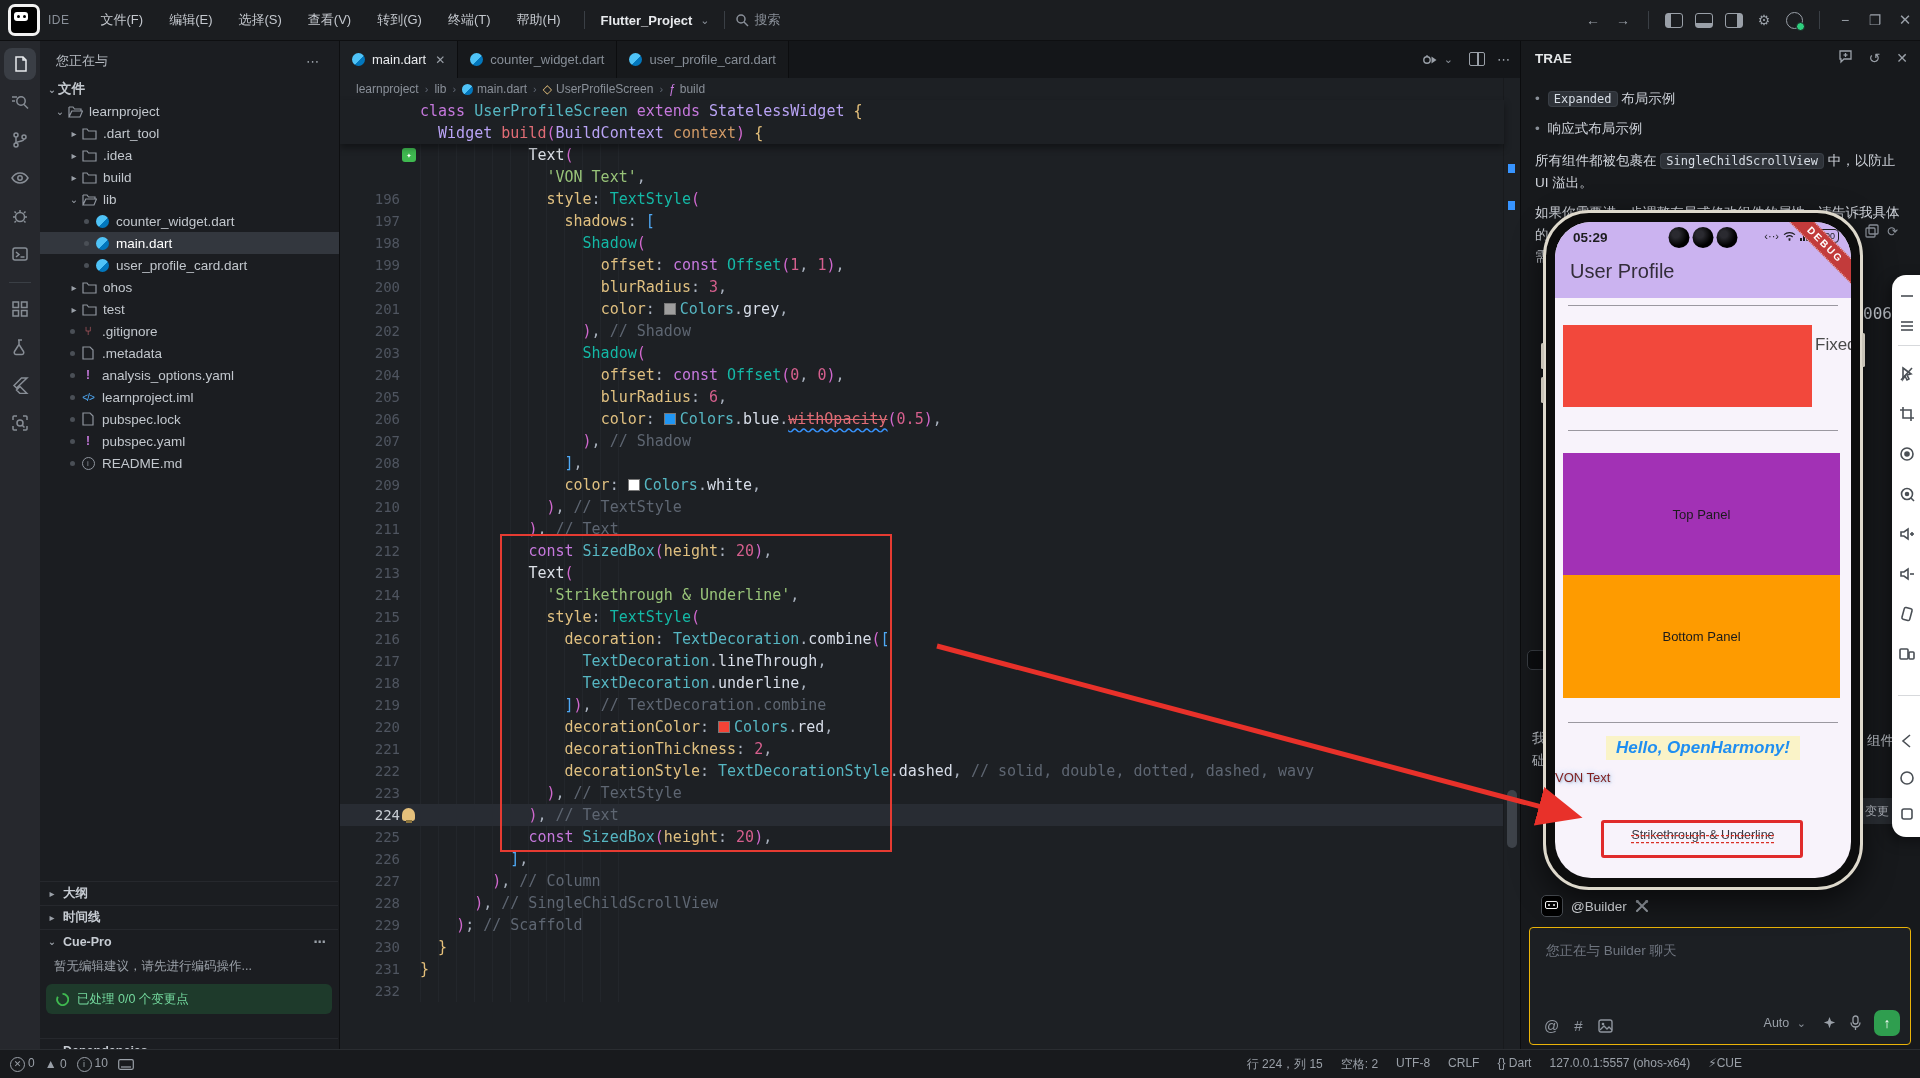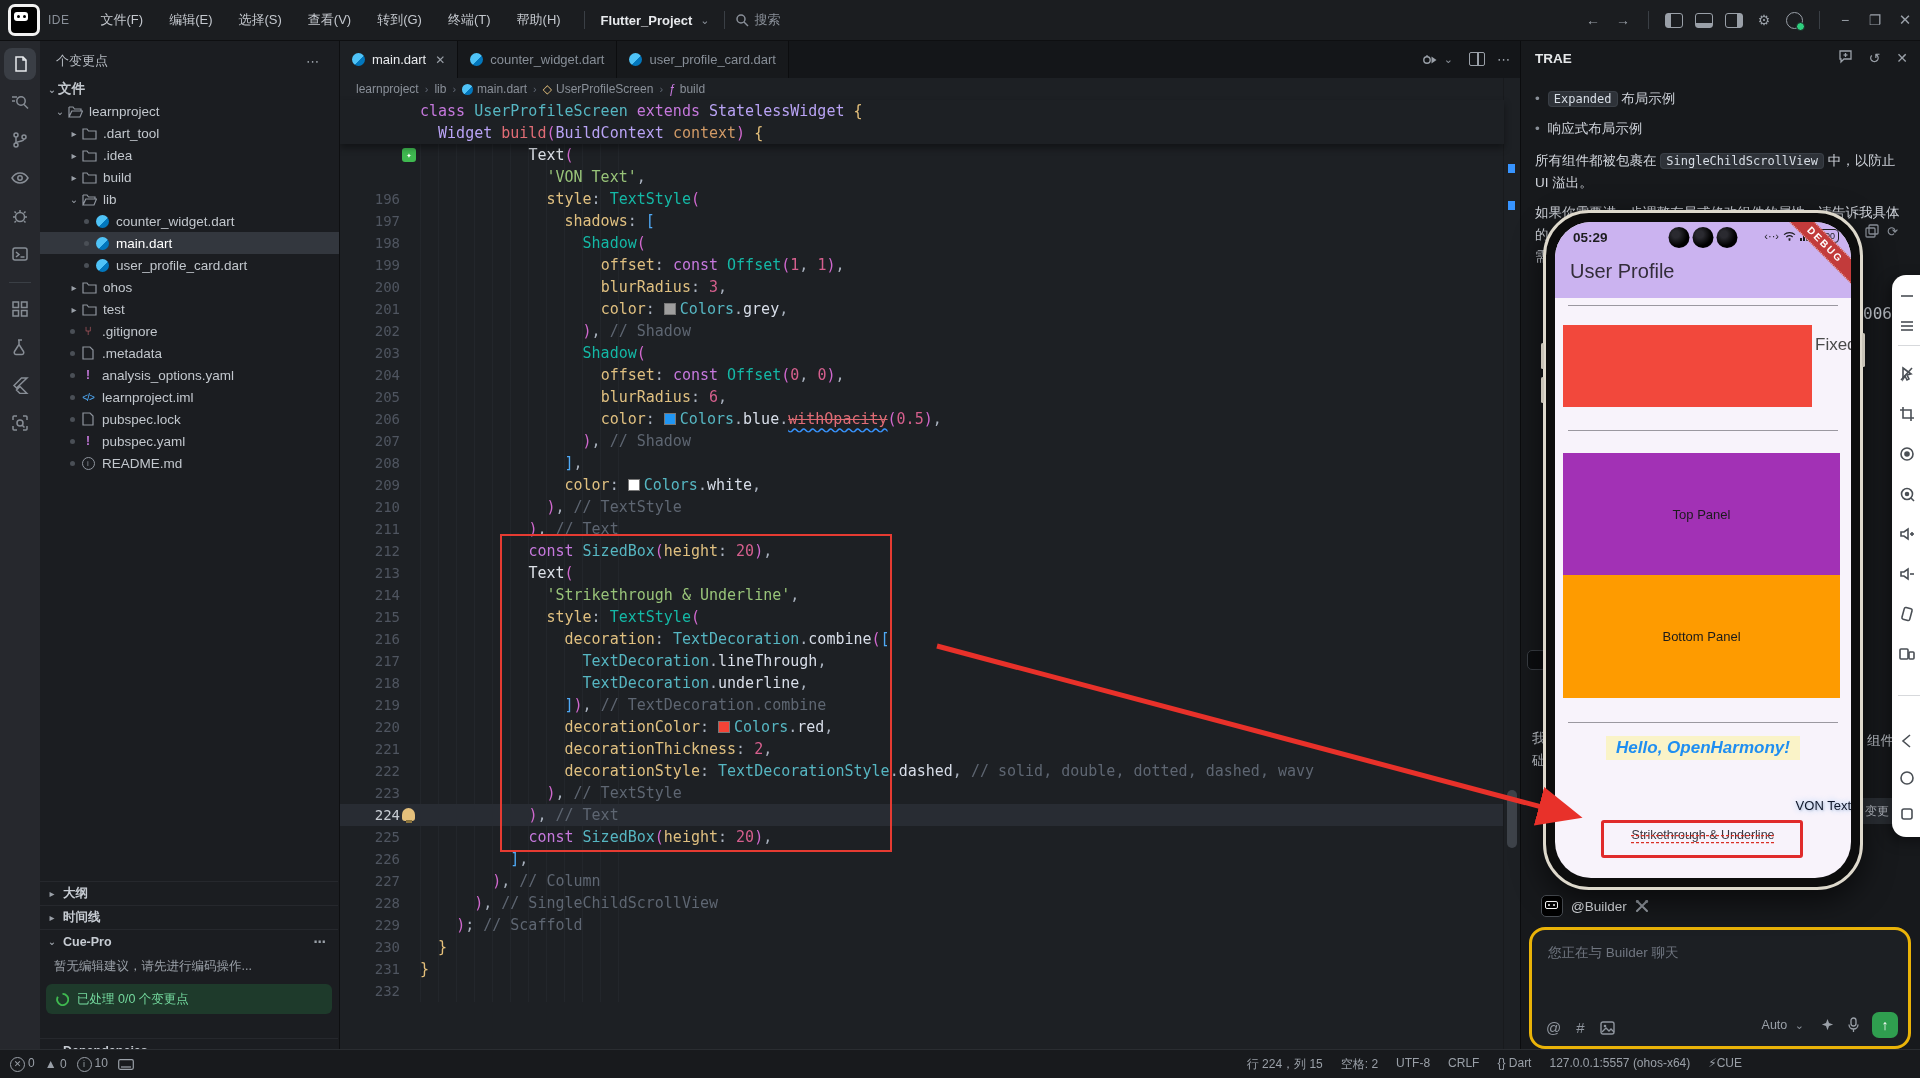--- a/index.html
+++ b/index.html
@@ -102,37 +102,37 @@
   .p-title{position:absolute;left:15px;top:8px;font-size:20px;color:#332d3a;}
   .debug-ribbon{position:absolute;right:-34px;top:14px;width:120px;transform:rotate(45deg);background:#c23b3b;color:#fff;text-align:center;font-size:10px;font-weight:bold;letter-spacing:2px;line-height:16px;border-top:1px dotted #ffffffaa;border-bottom:1px dotted #ffffffaa;z-index:3;}
   .p-body{position:absolute;left:0;top:76px;right:0;bottom:0;}
   .p-div{position:absolute;left:13px;right:13px;height:1px;background:#9b98a0;}
   .p-red{position:absolute;left:8px;top:27px;width:249px;height:82px;background:#f2483c;}
   .p-fixed{position:absolute;left:260px;top:37px;font-size:17px;color:#4a4a4a;}
   .p-purple{position:absolute;left:8px;top:155px;width:277px;height:122px;background:#a231b5;display:flex;align-items:center;justify-content:center;color:#1b1b1b;font-size:13px;}
   .p-orange{position:absolute;left:8px;top:277px;width:277px;height:123px;background:#fe9b00;display:flex;align-items:center;justify-content:center;color:#1b1b1b;font-size:13px;}
   .p-hello{position:absolute;left:0;right:0;top:438px;text-align:center;}
   .p-hello span{display:inline-block;background:#faf3c8;color:#1f8ef1;font-style:italic;font-weight:bold;font-size:17px;padding:2px 10px;}
-  .p-von{position:absolute;left:0;right:0;top:500px;text-align:right;color:#0f172a;font-size:13px;text-shadow:1px 1px 2px #b9c2d6,0 0 6px rgba(33,150,243,.45);}
+  .p-von{position:absolute;left:0;right:0;top:472px;text-align:left;color:#7f1d1d;font-size:13px;text-shadow:1px 1px 2px #b9c2d6,0 0 6px rgba(33,150,243,.45);}
   .p-strike{position:absolute;left:0;right:0;top:530px;text-align:center;color:#3a3740;font-size:12.5px;}
   .p-strike span{text-decoration:line-through underline;text-decoration-style:dashed;text-decoration-color:#d93025;text-underline-offset:3px;}
   .p-annot{position:absolute;left:46px;top:522px;width:196px;height:32px;border:3px solid #e02b2b;border-radius:3px;}
   
   .emutb{position:absolute;left:1892px;top:275px;width:60px;height:562px;background:#fff;border-radius:14px 0 0 14px;box-shadow:-4px 4px 14px rgba(0,0,0,.4);z-index:35;}
   .emu-ic{position:absolute;left:7px;width:18px;height:18px;color:#4a4f55;}
   .emu-ic svg{stroke:currentColor;fill:none;stroke-width:1.6;}
   .emu-div{position:absolute;left:6px;width:22px;height:1px;background:#d7d9dc;}
   
   .chat{position:absolute;left:8px;top:853px;width:386px;height:152px;}
   .chat-tag{display:flex;align-items:center;gap:8px;height:26px;color:#e3e6ea;font-size:13.5px;padding-left:12px;}
   .robot{width:20px;height:20px;background:#000;border:1.5px solid #4a4f55;border-radius:5px;position:relative;flex:0 0 auto;}
   .robot .visor{position:absolute;left:3px;top:5px;width:11px;height:6px;border:1.4px solid #fff;border-radius:2px;}
   .robot .visor i{position:absolute;top:1.5px;width:2px;height:2px;background:#fff;border-radius:50%;}
   .robot .visor i.e1{left:2px}.robot .visor i.e2{right:2px}
-  .chat-box{position:absolute;left:0;top:34px;right:4px;height:116px;background:#1c1f23;border:3px solid #eab308;border-radius:16px;}
+  .chat-box{position:absolute;left:0;top:34px;right:4px;height:116px;background:#1c1f23;border:1px solid #eab308;border-radius:4px;}
   .chat-ph{position:absolute;left:16px;top:14px;color:#707680;font-size:13.5px;}
   .chat-icons{position:absolute;left:14px;bottom:10px;display:flex;gap:15px;color:#8f959e;font-size:15px;align-items:center;}
   .chat-right{position:absolute;right:10px;bottom:8px;display:flex;gap:12px;align-items:center;color:#9aa0a8;font-size:12.5px;}
   .send-btn{width:26px;height:26px;background:#2f9e4f;border-radius:7px;color:#fff;display:flex;align-items:center;justify-content:center;font-size:14px;font-weight:bold;}
   
   .statusbar{position:absolute;left:0;bottom:0;width:1920px;height:28px;background:#181a1d;border-top:1px solid #2a2d31;display:flex;align-items:center;color:#9aa0a8;font-size:12px;z-index:12;}
   .sb-left{display:flex;align-items:center;gap:10px;padding-left:10px;}
   .sb-right{position:absolute;right:178px;display:flex;gap:18px;white-space:nowrap;}
   .ci{display:inline-flex;width:13px;height:13px;border:1px solid #9aa0a8;border-radius:50%;align-items:center;justify-content:center;font-size:9px;margin-right:3px;}
   .arrow-svg{position:absolute;left:0;top:0;z-index:60;pointer-events:none;}
@@ -267,21 +267,21 @@
         <svg width="18" height="18" viewBox="0 0 18 18">
           <path d="M2 6V3a1 1 0 0 1 1-1h3M12 2h3a1 1 0 0 1 1 1v3M16 12v3a1 1 0 0 1-1 1h-3M6 16H3a1 1 0 0 1-1-1v-3"></path>
           <circle cx="9" cy="9" r="3"></circle>
           <line x1="11" y1="11" x2="13.5" y2="13.5"></line>
         </svg>
       </div>
     </nav>
 
   <aside class="explorer">
     <div class="exp-head">
-      <span>个变更点</span>
+      <span>您正在与</span>
       <span style="color:#9aa0a8">⋯</span>
     </div>
     <div class="tree-row" style="padding-left:6px;font-weight:bold">
       <span class="tr-chev">⌄</span>
       <span>文件</span>
     </div>
     <div>
         <div class="tree-row" style="padding-left: 14px;">
           <span class="tr-chev">⌄</span>
           <span class="tr-ico">

